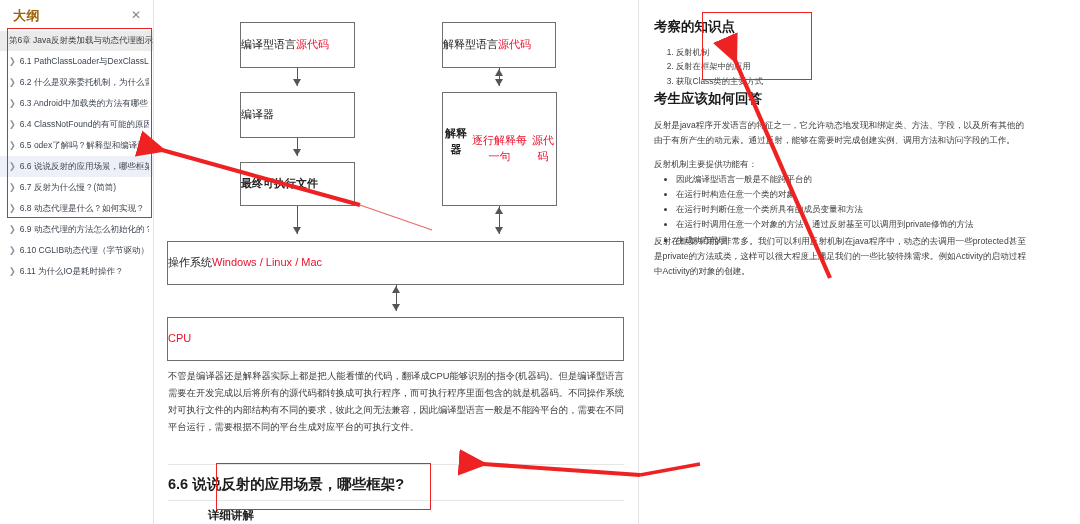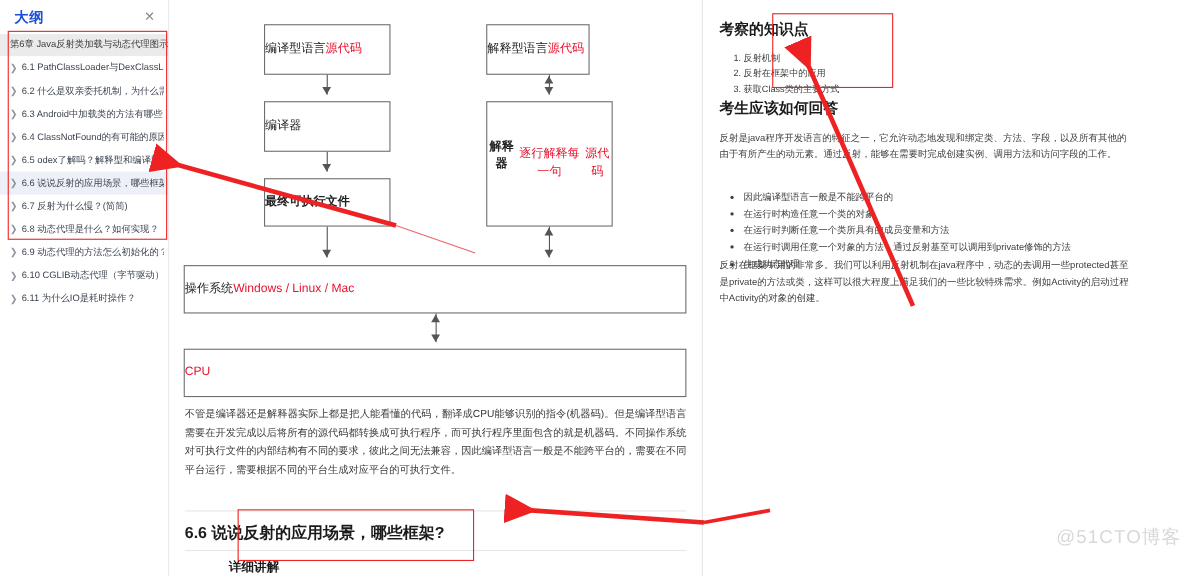--- a/index.html
+++ b/index.html
@@ -14,21 +14,21 @@
   
   .sidebar{
     width:154px;height:524px;box-sizing:border-box;
     border-right:1px solid #e3e3e6;background:#fff;
     position:relative;flex:0 0 154px;
   }
   .sb-head{
     display:flex;align-items:center;justify-content:space-between;
     padding:7px 10px 6px 13px;
   }
-  .sb-title{font-size:13px;color:#1d4ed8;font-weight:700;letter-spacing:.5px;}
+  .sb-title{font-size:13px;color:#a16207;font-weight:700;letter-spacing:.5px;}
   .sb-close{
     font-size:12px;color:#8a8a8a;cursor:pointer;line-height:1;
     padding:0 2px 2px 2px;
   }
   .sb-list{padding:0;margin:0;list-style:none;}
   .sb-chapter{
     background:#ebebeb;color:#3b3b3b;font-size:8.5px;
     padding:4px 6px 4px 9px;white-space:nowrap;overflow:hidden;
   }
   .sb-item{
@@ -198,21 +198,21 @@
       </div>
       <div class="vline" style="left:143px;top:138px;height:18px;"></div>
       <div class="arrowhead ah-down" style="left:139px;top:149px;"></div>
 
       <div class="node" style="left:86px;top:162px;width:115px;height:44px;">
         <span class="t1b">最终可执行文件</span>
       </div>
       <div class="vline" style="left:143px;top:206px;height:28px;"></div>
       <div class="arrowhead ah-down" style="left:139px;top:227px;"></div>
 
-      <div class="node" style="left:288px;top:22px;width:94px;height:46px;">
+      <div class="node" style="left:288px;top:22px;width:114px;height:46px;">
         <span class="t1">解释型语言</span>
         <span class="t2">源代码</span>
       </div>
       <div class="vline" style="left:345px;top:68px;height:18px;"></div>
       <div class="arrowhead ah-up" style="left:341px;top:69px;"></div>
       <div class="arrowhead ah-down" style="left:341px;top:79px;"></div>
 
       <div class="node" style="left:288px;top:92px;width:115px;height:114px;">
         <span class="t1b" style="margin-bottom:14px;">解释器</span>
         <span class="t2">逐行解释每一句</span>
@@ -248,32 +248,32 @@
 
     <ol class="r-ol" style="left:15px;top:45px;">
       <li>反射机制</li>
       <li>反射在框架中的应用</li>
       <li>获取Class类的主要方式</li>
     </ol>
 
     <div class="r-h1" style="left:15px;top:90px;">考生应该如何回答</div>
 
     <div class="r-p" style="left:15px;top:118px;width:370px;">反射是java程序开发语言的特征之一，它允许动态地发现和绑定类、方法、字段，以及所有其他的由于有所产生的动元素。通过反射，能够在需要时完成创建实例、调用方法和访问字段的工作。</div>
+    <div class="r-p" style="left:15px;top:157px;width:370px;">反射机制主要提供功能有：</div>
 
     <ul class="r-ul" style="left:15px;top:172px;width:380px;">
       <li>因此编译型语言一般是不能跨平台的</li>
       <li>在运行时构造任意一个类的对象</li>
       <li>在运行时判断任意一个类所具有的成员变量和方法</li>
       <li>在运行时调用任意一个对象的方法，通过反射基至可以调用到private修饰的方法</li>
       <li>生成动态代理</li>
     </ul>
 
     <div class="r-p" style="left:15px;top:234px;width:372px;">反射在框架中用的非常多。我们可以利用反射机制在java程序中，动态的去调用一些protected甚至是private的方法或类，这样可以很大程度上满足我们的一些比较特殊需求。例如Activity的启动过程中Activity的对象的创建。</div>
 
-    <div class="watermark">@51CTO博客</div>
   </div>
 
   <div class="ann-rect" id="rect-heading"></div>
   <div class="ann-rect" id="rect-knowledge"></div>
 
   <svg class="overlay" viewBox="0 0 1080 524">
     <defs>
       <marker id="redhead" markerWidth="7" markerHeight="7" refX="1.2" refY="3.2" orient="auto">
         <path d="M7,0 L0,3.2 L7,6.4 Z" fill="#ee2222"></path>
       </marker>

